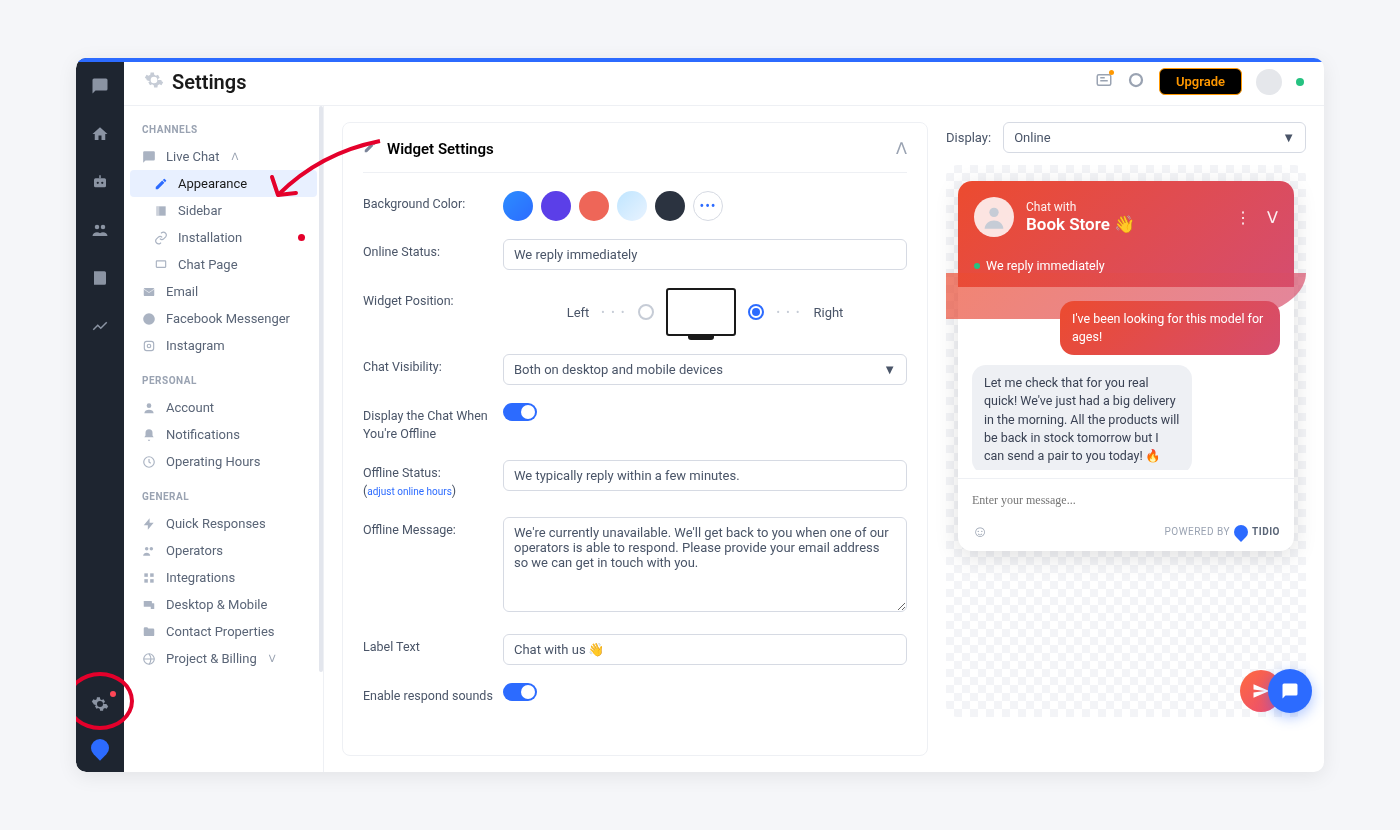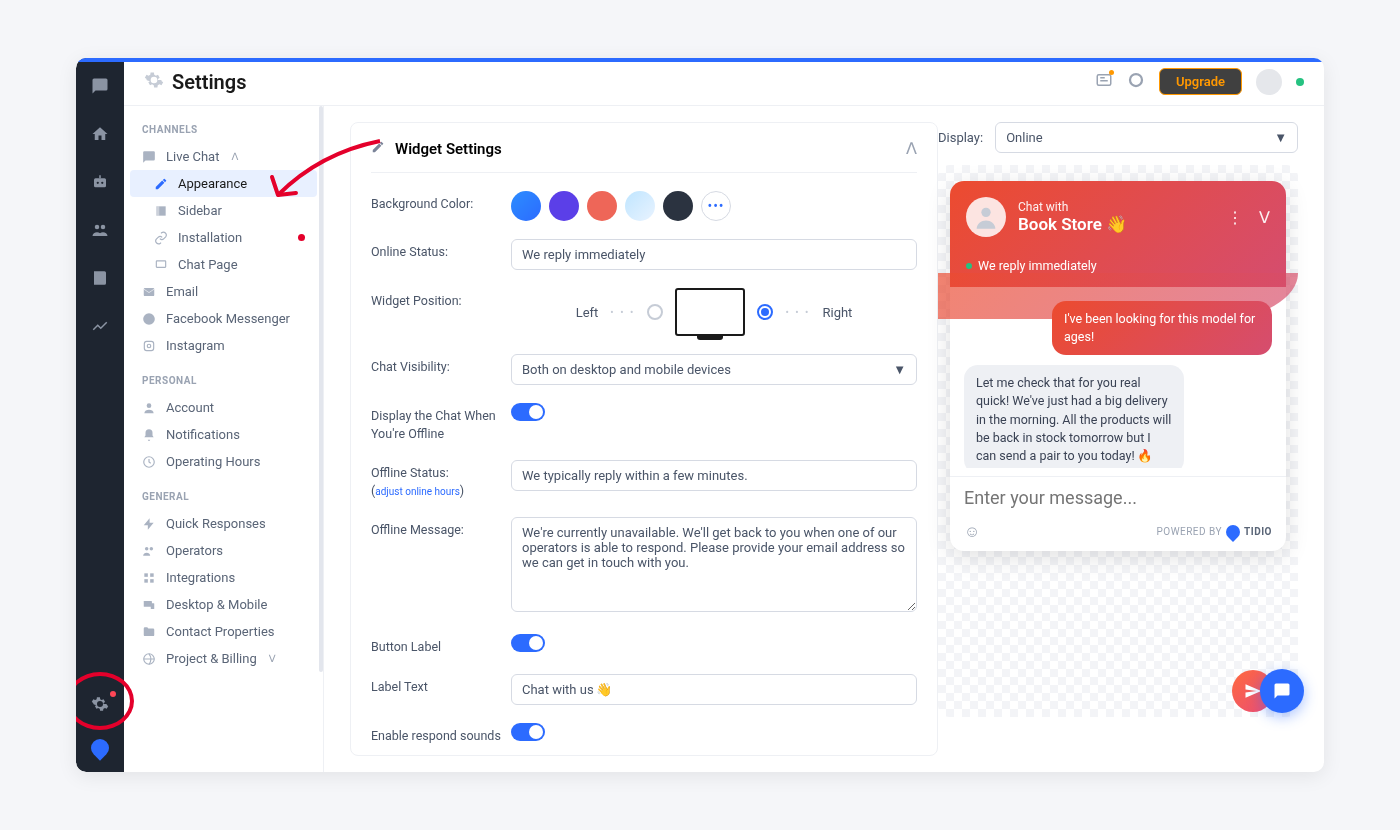--- a/index.html
+++ b/index.html
@@ -15,42 +15,42 @@
 .settings-circle { position:absolute; bottom:42px; left:-10px; width:68px; height:58px; border:4px solid #e4002b; border-radius:50%; pointer-events:none; }
 .settings-dot { width:6px; height:6px; background:#ff4757; border-radius:50%; position:absolute; top:-1px; right:-4px; }
 .rail-settings { position:relative; }
 
 
 .main { flex:1; display:flex; flex-direction:column; }
 .topbar { height:48px; display:flex; align-items:center; padding:0 20px; border-bottom:1px solid #eef0f4; }
 .topbar-title { font-size:20px; font-weight:600; color:#1a1a1a; margin-left:8px; }
 .gear-title-icon { color:#c6ccd6; }
 .topbar-right { margin-left:auto; display:flex; align-items:center; gap:14px; }
-.upgrade-btn { border:1px solid #ff9800; color:#ff9800; background:#404040; padding:5px 16px; border-radius:6px; font-size:13px; font-weight:600; cursor:pointer; }
+.upgrade-btn { border:1px solid #ff9800; color:#ff9800; background:#000000; padding:5px 16px; border-radius:6px; font-size:13px; font-weight:600; cursor:pointer; }
 .header-icon { color:#9aa3b2; cursor:pointer; position:relative; }
 .header-icon .dot { width:5px; height:5px; background:#ff9800; border-radius:50%; position:absolute; top:-1px; right:-1px; }
 .avatar-header { width:26px; height:26px; border-radius:50%; background:#e5e7eb; }
 .presence-dot { width:8px; height:8px; border-radius:50%; background:#26c281; }
 
 
 .content { flex:1; display:flex; min-height:0; }
 .sidebar { width:200px; border-right:1px solid #eef0f4; overflow-y:auto; padding:14px 0; position:relative; }
 .sidebar::after { content:""; position:absolute; right:0; top:0; width:4px; height:85%; background:#e3e6ed; border-radius:2px; }
 .side-group-label { font-size:10px; font-weight:700; letter-spacing:0.5px; color:#9aa3b2; padding:4px 18px 8px; }
 .side-item { display:flex; align-items:center; gap:10px; padding:6px 18px; font-size:13px; color:#5a6577; cursor:pointer; position:relative; }
 .side-item.sub { padding-left:30px; }
 .side-item.active { background:#e8f0ff; color:#1a1a1a; border-radius:4px; margin:0 6px; padding-left:24px; }
 .side-item .ico { width:14px; height:14px; color:#aab3c2; display:flex; align-items:center; justify-content:center; }
 .side-item .ico svg { width:14px; height:14px; fill:currentColor; }
 .side-item.active .ico { color:#2c6bff; }
 .side-badge { width:7px; height:7px; background:#e4002b; border-radius:50%; margin-left:auto; }
 .side-chevron { margin-left:2px; font-size:10px; color:#9aa3b2; }
 
 
-.panel-wrap { flex:1; display:flex; padding:16px 26px; min-height:0; }
+.panel-wrap { flex:1; display:flex; padding:16px 18px; gap:18px; min-height:0; }
 .panel { flex:1; background:#fff; border:1px solid #eef0f4; border-radius:8px; padding:16px 20px 20px; overflow:hidden; }
 .panel-head { display:flex; align-items:center; gap:10px; padding-bottom:14px; border-bottom:1px solid #eef0f4; margin-bottom:18px; }
 .panel-head-title { font-size:15px; font-weight:600; }
 .panel-head .chev { margin-left:auto; color:#9aa3b2; }
 .row { display:flex; align-items:flex-start; margin-bottom:18px; }
 .row-label { width:140px; font-size:12.5px; color:#4a5568; padding-top:4px; line-height:1.4; }
 .row-label .sublink { font-size:10px; color:#2c6bff; }
 .row-control { flex:1; }
 .swatches { display:flex; gap:8px; }
 .swatch { width:30px; height:30px; border-radius:50%; cursor:pointer; }
@@ -85,21 +85,21 @@
 .chat-head-actions { margin-left:auto; display:flex; gap:16px; color:rgba(255,255,255,0.92); }
 .chat-status { position:absolute; left:16px; bottom:14px; font-size:12.5px; display:flex; align-items:center; gap:6px; }
 .chat-status::before { content:""; width:6px; height:6px; background:#26c281; border-radius:50%; }
 .chat-bg-curve { position:absolute; top:108px; left:0; right:0; height:46px; background:linear-gradient(135deg,#ec4b2f 0%,#d54d6f 100%); opacity:0.68; border-radius:0 0 80px 0 / 0 0 46px 0; }
 .chat-body { flex:1; padding:14px 14px 0; display:flex; flex-direction:column; gap:10px; overflow:hidden; }
 .bubble { max-width:220px; padding:9px 12px; border-radius:14px; font-size:12.5px; line-height:1.45; }
 .bubble.in { background:#eef0f4; color:#3a4254; align-self:flex-start; }
 .bubble.out { color:#fff; align-self:flex-end; background:linear-gradient(135deg,#ec4b2f 0%,#d54d6f 100%); }
 .bubble.first-out { position:relative; z-index:2; }
 .chat-footer { border-top:1px solid #eef0f4; padding:10px 14px; margin-top:8px; }
-.chat-input { width:100%; border:none; outline:none; font-size:18px; color:#a16207; }
+.chat-input { width:100%; border:none; outline:none; font-size:12px; color:#a16207;font-family:Liberation Serif, serif; }
 .chat-footer-bottom { display:flex; align-items:center; padding:4px 14px 10px; font-size:10px; color:#9aa3b2; }
 .chat-powered { margin-left:auto; display:flex; align-items:center; gap:4px; letter-spacing:0.5px; }
 .tidio-dot { width:14px; height:14px; background:#2c6bff; border-radius:50% 50% 0 50%; transform:rotate(45deg); }
 .launcher { position:absolute; right:-6px; bottom:4px; display:flex; align-items:center; }
 .launcher-plane { width:42px; height:42px; border-radius:50%; background:linear-gradient(135deg,#ff6a3e 0%,#e94b78 100%); display:flex; align-items:center; justify-content:center; color:#fff; margin-right:-14px;}
 .launcher-chat { width:44px; height:44px; border-radius:50%; background:#2c6bff; display:flex; align-items:center; justify-content:center; color:#fff; z-index:2; box-shadow:0 4px 14px rgba(44,107,255,0.4); }
 
 
 .arrow-annot { position:absolute; left:184px; top:75px; pointer-events:none; }
 </style>
@@ -401,26 +401,20 @@
           <div class="row">
               <div class="row-label"><span>Offline Status:</span><br>(<span class="sublink">adjust online hours</span>)</div>
             <div class="row-control"><input class="input" value="We typically reply within a few minutes." style=""></div>
             </div>
 
           <div class="row">
               <div class="row-label">Offline Message:</div>
             <div class="row-control"><textarea class="textarea" style="">We're currently unavailable. We'll get back to you when one of our operators is able to respond. Please provide your email address so we can get in touch with you.</textarea></div>
             </div>
 
-          <div class="row">
-              <div class="row-label">Button Label</div>
-            <div class="row-control">
-                <div class="toggle"></div>
-              </div>
-            </div>
 
           <div class="row">
               <div class="row-label">Label Text</div>
             <div class="row-control"><input class="input" value="Chat with us 👋" style=""></div>
             </div>
 
           <div class="row" style="margin-bottom:0;">
               <div class="row-label">Enable respond sounds</div>
             <div class="row-control">
                 <div class="toggle"></div>

